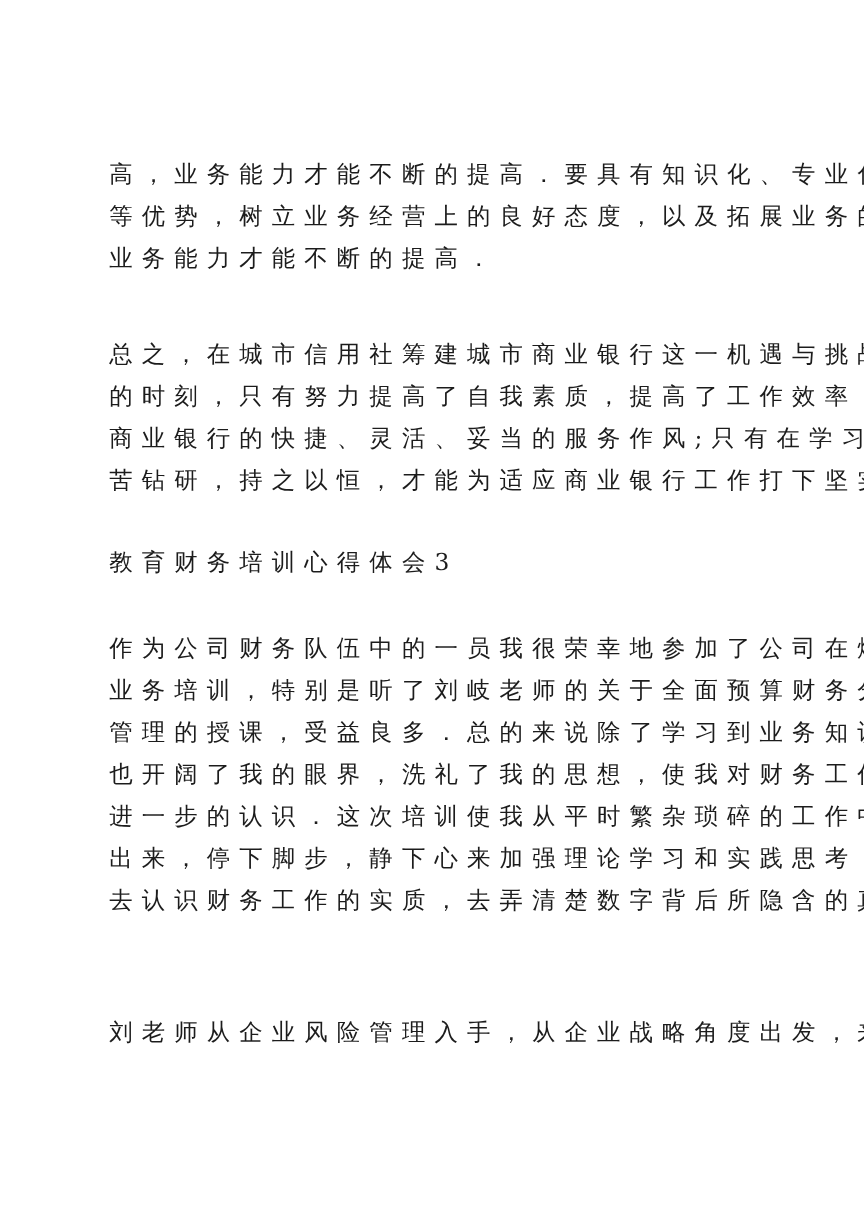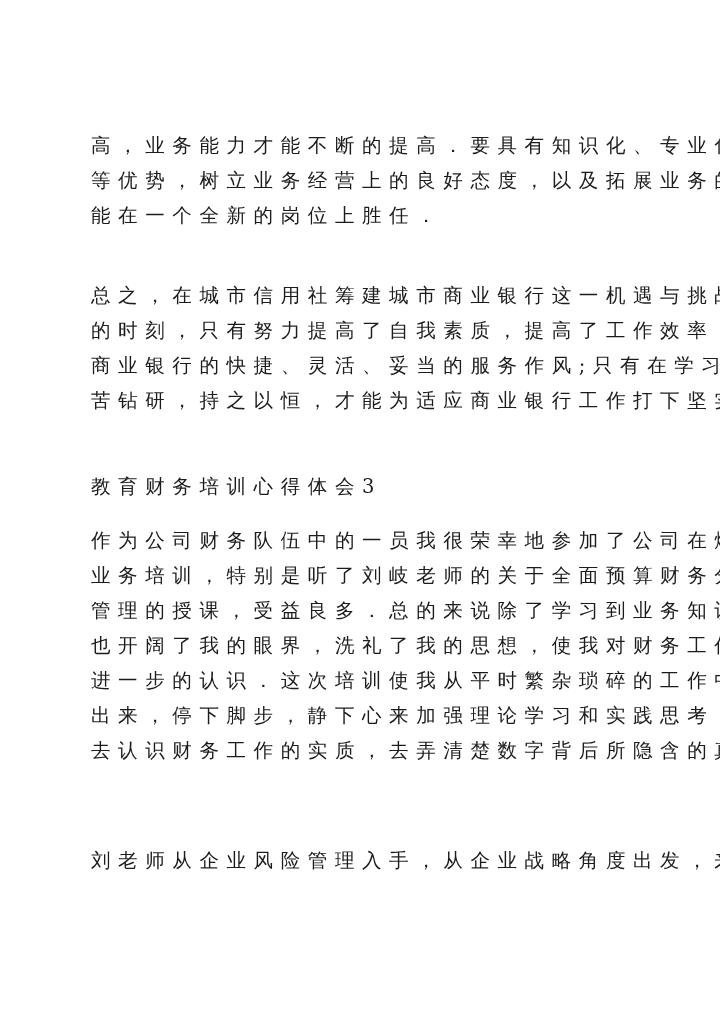--- a/index.html
+++ b/index.html
@@ -38,28 +38,28 @@
       letter-spacing: 7.6px;
     }
   </style>
 </head>
 <body>
 
 <div class="page">
 
   <div class="line" style="top:131px">高，业务能力才能不断的提高．要具有知识化、专业化、素质高</div>
   <div class="line" style="top:166px">等优势，树立业务经营上的良好态度，以及拓展业务的能力，才</div>
-  <div class="line" style="top:201px">能在一个全新的岗位上胜任．</div>
+  <div class="line" style="top:201px">业务能力才能不断的提高．</div>
 
   <div class="line" style="top:281px">总之，在城市信用社筹建城市商业银行这一机遇与挑战同时并存</div>
   <div class="line" style="top:316px">的时刻，只有努力提高了自我素质，提高了工作效率，才能体现</div>
   <div class="line" style="top:351px">商业银行的快捷、灵活、妥当的服务作风;只有在学习中做到刻</div>
   <div class="line" style="top:386px">苦钻研，持之以恒，才能为适应商业银行工作打下坚实的基础．</div>
 
-  <div class="line heading" style="top:472px">教育财务培训心得体会3</div>
+  <div class="line heading" style="top:454px">教育财务培训心得体会3</div>
 
   <div class="line" style="top:526px">作为公司财务队伍中的一员我很荣幸地参加了公司在烟台组织的</div>
   <div class="line" style="top:561px">业务培训，特别是听了刘岐老师的关于全面预算财务分析现金流</div>
   <div class="line" style="top:596px">管理的授课，受益良多．总的来说除了学习到业务知识外，同时</div>
   <div class="line" style="top:631px">也开阔了我的眼界，洗礼了我的思想，使我对财务工作又有了更</div>
   <div class="line" style="top:666px">进一步的认识．这次培训使我从平时繁杂琐碎的工作中暂时脱离</div>
   <div class="line" style="top:701px">出来，停下脚步，静下心来加强理论学习和实践思考，更深刻地</div>
   <div class="line" style="top:736px">去认识财务工作的实质，去弄清楚数字背后所隐含的真实．</div>
 
   <div class="line" style="top:846px">刘老师从企业风险管理入手，从企业战略角度出发，来解释了什</div>

